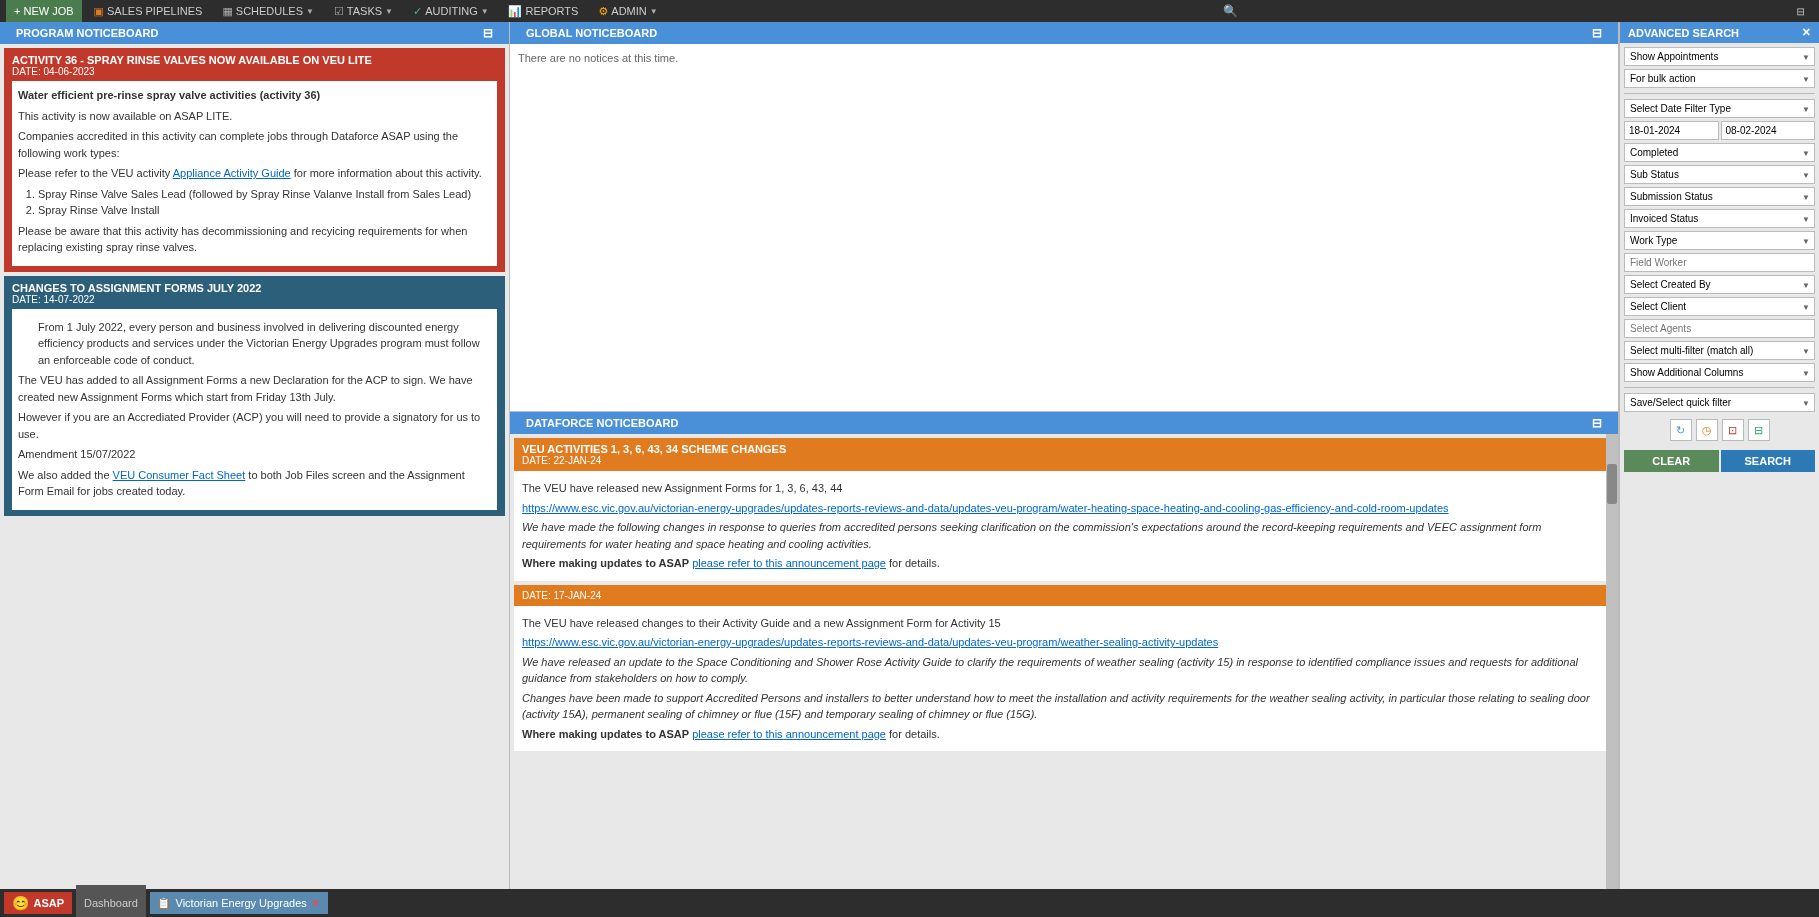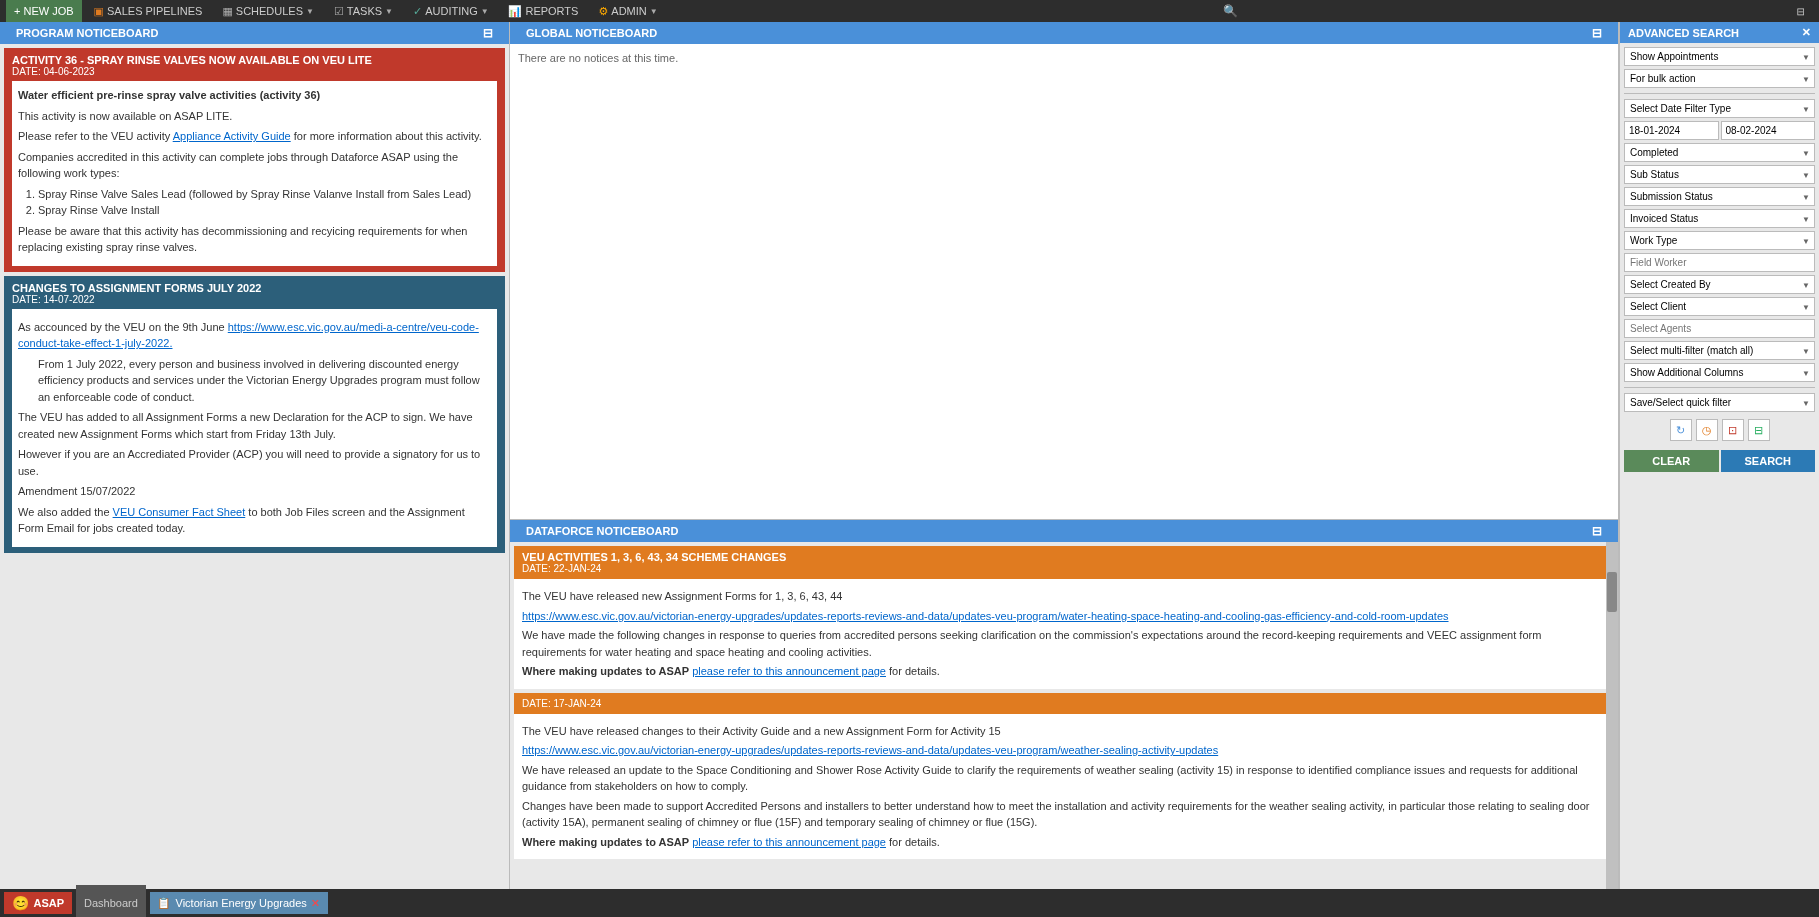--- a/index.html
+++ b/index.html
@@ -135,21 +135,21 @@
     .middle-panel {
       flex: 1;
       background: #e8e8e8;
       border-right: 1px solid #bbb;
       display: flex;
       flex-direction: column;
     }
 
     
     .global-panel {
-      height: 498px;
+      height: 390px;
       border-bottom: 1px solid #bbb;
       display: flex;
       flex-direction: column;
     }
     .global-body {
       flex: 1;
       background: #fff;
       padding: 8px;
       color: #666;
       font-size: 11px;
@@ -185,21 +185,21 @@
     }
     .dataforce-notice .notice-body {
       background: #fff;
       padding: 6px 8px;
       font-size: 10px;
       line-height: 1.5;
       color: #333;
     }
     .dataforce-notice .notice-body a { color: #0066cc; }
     .dataforce-notice .notice-body .bold { font-weight: bold; }
-    .dataforce-notice .notice-body .indented { margin-left: 20px; }
+    .dataforce-notice .notice-body .indented { margin-left: 20px; font-style: italic; }
 
     
     .right-panel {
       width: 200px;
       background: #e8e8e8;
       display: flex;
       flex-direction: column;
       border-left: 1px solid #bbb;
     }
     .adv-header {
@@ -412,35 +412,34 @@
       <span class="close-x">⊟</span>
     </div>
     <div class="panel-content">
 
       <div class="activity-notice">
         <div class="title">ACTIVITY 36 - SPRAY RINSE VALVES NOW AVAILABLE ON VEU LITE</div>
         <div class="date">DATE: 04-06-2023</div>
         <div class="body">
           <strong>Water efficient pre-rinse spray valve activities (activity 36)</strong>
           <p style="margin:4px 0;">This activity is now available on ASAP LITE.</p>
+          <p style="margin:4px 0;">Companies accredited in this activity can complete jobs through Dataforce ASAP using the following work types:</p>
           <p style="margin:4px 0;">Please refer to the VEU activity <a href="#">Appliance Activity Guide</a> for more information about this activity.</p>
-          <p style="margin:4px 0;">Companies accredited in this activity can complete jobs through Dataforce ASAP using the following work types:</p>
           <ol style="margin-left:20px;margin:4px 0 4px 20px;">
             <li>Spray Rinse Valve Sales Lead (followed by Spray Rinse Valanve Install from Sales Lead)</li>
             <li>Spray Rinse Valve Install</li>
           </ol>
           <p style="margin:4px 0;">Please be aware that this activity has decommissioning and recyicing requirements for when replacing existing spray rinse valves.</p>
         </div>
       </div>
 
       <div class="changes-notice">
         <div class="title">CHANGES TO ASSIGNMENT FORMS JULY 2022</div>
         <div class="date">DATE: 14-07-2022</div>
         <div class="body">
-          <p style="margin:4px 0;">As accounced by the VEU on the 9th June <a href="#">https://www.esc.vic.gov.au/medi-a-centre/veu-code-conduct-take-effect-1-july-2022.</a></p>
           <p style="margin:4px 0;margin-left:20px;">From 1 July 2022, every person and business involved in delivering discounted energy efficiency products and services under the Victorian Energy Upgrades program must follow an enforceable code of conduct.</p>
           <p style="margin:4px 0;">The VEU has added to all Assignment Forms a new Declaration for the ACP to sign. We have created new Assignment Forms which start from Friday 13th July.</p>
           <p style="margin:4px 0;">However if you are an Accrediated Provider (ACP) you will need to provide a signatory for us to use.</p>
           <p style="margin:4px 0;">Amendment 15/07/2022</p>
           <p style="margin:4px 0;">We also added the <a href="#">VEU Consumer Fact Sheet</a> to both Job Files screen and the Assignment Form Email for jobs created today.</p>
         </div>
       </div>
 
     </div>
   </div>

